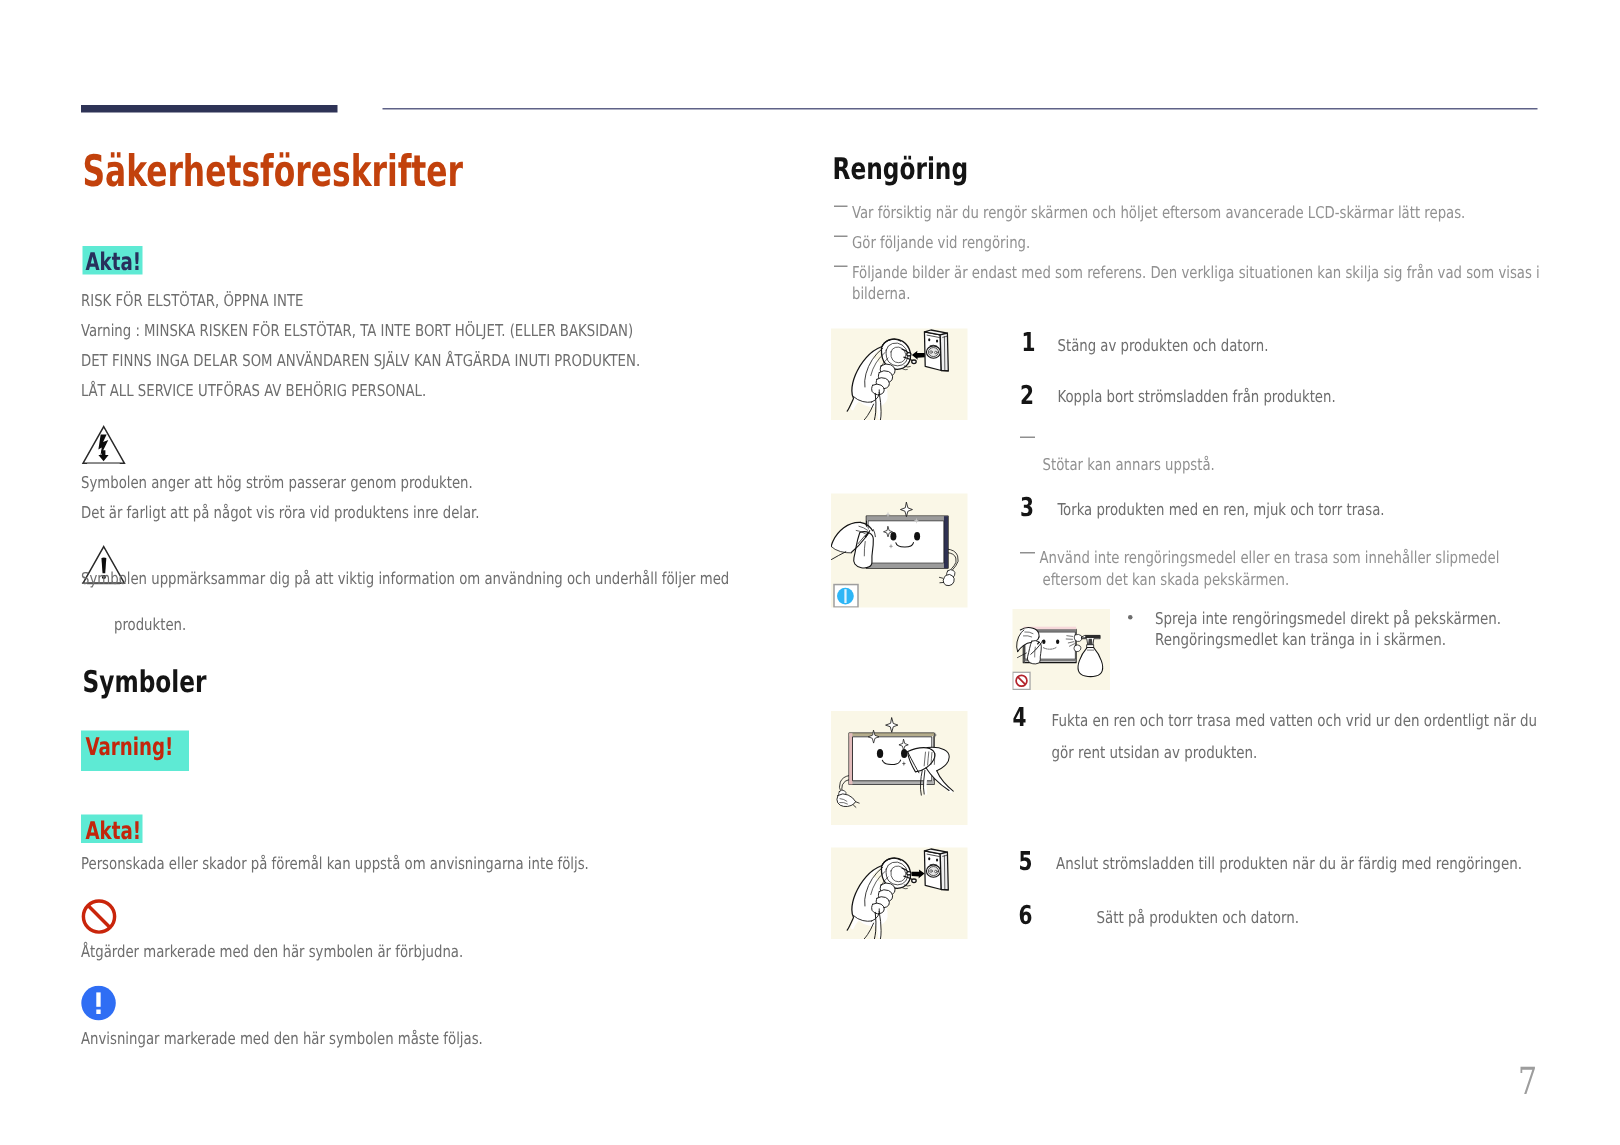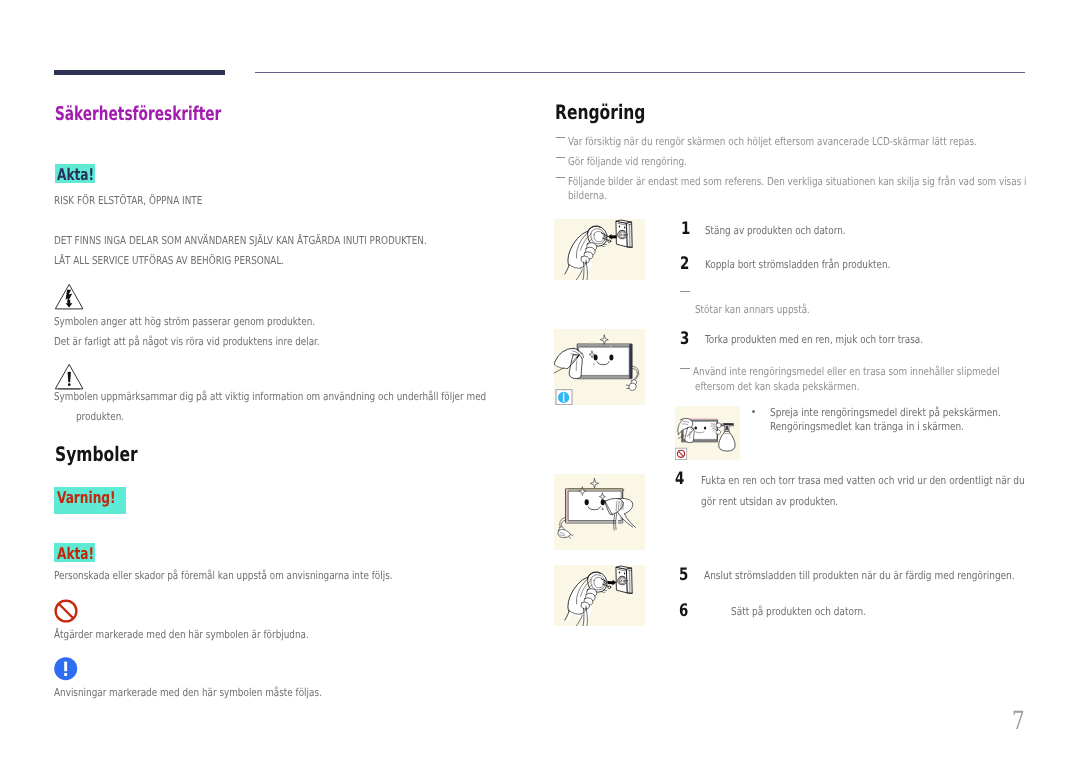--- a/index.html
+++ b/index.html
@@ -10,21 +10,21 @@
   .page{position:absolute;left:0;top:0;width:1080px;height:763px;background:#fff;}
 
   
   .rule-thick{position:absolute;left:54px;top:69.5px;width:171px;height:5.5px;background:#2e3356;}
   .rule-thin{position:absolute;left:255px;top:72px;width:770px;height:1.3px;background:#5f6287;}
 
   
   .sx{display:inline-block;transform-origin:left top;white-space:nowrap;}
   .abs{position:absolute;}
 
-  h1.title{margin:0;font-size:19px;line-height:25.4px;font-weight:bold;color:#a21caf;}
+  h1.title{margin:0;font-size:29px;line-height:25.4px;font-weight:bold;color:#c2410c;}
   h2.sec{margin:0;font-size:20.0px;line-height:20.0px;font-weight:bold;color:#141414;}
 
   .hl{position:absolute;background:#5eead4;font-weight:bold;overflow:hidden;}
   .hl .sx{font-size:16.3px;line-height:16.3px;position:absolute;left:2.6px;top:2.9px;}
   .hl.navy .sx{color:#28305c;}
   .hl.red .sx{color:#c3260c;}
 
   .bodytxt{position:absolute;color:#6e6e6e;font-size:10.9px;line-height:10.9px;}
   .graytxt{position:absolute;color:#919191;font-size:10.9px;line-height:10.9px;}
   .numtxt{position:absolute;color:#151515;font-weight:bold;font-size:17.3px;line-height:17.3px;}
@@ -46,41 +46,42 @@
   <div class="rule-thick"></div>
   <div class="rule-thin"></div>
 
   <h1 class="title abs" style="left:55px;top:102.3px;"><span class="sx" style="transform:scaleX(0.801)">Säkerhetsföreskrifter</span></h1>
 
   <div class="hl navy" style="left:54.7px;top:163.8px;width:40.2px;height:19px;padding:0;">
       <span class="sx" style="transform:scaleX(0.83)">Akta!</span>
     </div>
 
   <div class="bodytxt" style="left:54px;top:195.7px;"><span class="sx" style="transform:scaleX(0.903)">RISK FÖR ELSTÖTAR, ÖPPNA INTE</span></div>
+  <div class="bodytxt" style="left:54px;top:215.7px;"><span class="sx" style="transform:scaleX(0.903)">Varning : MINSKA RISKEN FÖR ELSTÖTAR, TA INTE BORT HÖLJET. (ELLER BAKSIDAN)</span></div>
   <div class="bodytxt" style="left:54px;top:235.7px;"><span class="sx" style="transform:scaleX(0.903)">DET FINNS INGA DELAR SOM ANVÄNDAREN SJÄLV KAN ÅTGÄRDA INUTI PRODUKTEN.</span></div>
   <div class="bodytxt" style="left:54px;top:255.7px;"><span class="sx" style="transform:scaleX(0.903)">LÅT ALL SERVICE UTFÖRAS AV BEHÖRIG PERSONAL.</span></div>
 
   <svg class="abs" style="left:54px;top:282.7px;" width="30.5" height="27.5" viewBox="0 0 30 27">
     <path d="M14.9 1.3 L28.5 25.4 L1.3 25.4 Z" fill="none" stroke="#2a2a2a" stroke-width="0.95"></path>
     <path d="M25.4 25.4 L4.0 25.4" stroke="#8a8a8a" stroke-width="1.1"></path>
     <path d="M12.9 6.5 L16.8 6.5 L14.5 11.4 L17.9 10.2 L12.7 20.7 L13.6 15.0 L11.4 16.4 Z" fill="#0c0c0c"></path>
     <path d="M13.5 16.8 h2.5 v3.2 h2.1 l-3.3 4.0 l-3.4 -4.0 h2.1 z" fill="#0c0c0c"></path>
   </svg>
 
   <div class="bodytxt" style="left:54px;top:316.7px;"><span class="sx" style="transform:scaleX(0.903)">Symbolen anger att hög ström passerar genom produkten.</span></div>
   <div class="bodytxt" style="left:54px;top:336.7px;"><span class="sx" style="transform:scaleX(0.903)">Det är farligt att på något vis röra vid produktens inre delar.</span></div>
 
   <svg class="abs" style="left:54px;top:363px;" width="30.5" height="27.5" viewBox="0 0 30 27">
     <path d="M14.9 1.3 L28.5 25.4 L1.3 25.4 Z" fill="none" stroke="#2a2a2a" stroke-width="0.95"></path>
     <path d="M25.6 25.4 L3.9 25.4" stroke="#555" stroke-width="1.2"></path>
     <path d="M13.4 8.9 q1.6 -0.8 3.2 0.0 l-0.7 9.9 h-1.8 z" fill="#0c0c0c"></path>
     <circle cx="15.0" cy="21.3" r="1.35" fill="#0c0c0c"></circle>
   </svg>
 
-  <div class="bodytxt" style="left:54px;top:392px;"><span class="sx" style="transform:scaleX(0.903)">Symbolen uppmärksammar dig på att viktig information om användning och underhåll följer med</span></div>
+  <div class="bodytxt" style="left:54px;top:381px;"><span class="sx" style="transform:scaleX(0.903)">Symbolen uppmärksammar dig på att viktig information om användning och underhåll följer med</span></div>
   <div class="bodytxt" style="left:54px;top:411.9px;padding-left:22px;"><span class="sx" style="transform:scaleX(0.903)">produkten.</span></div>
 
   <h2 class="sec abs" style="left:54.5px;top:444.4px;"><span class="sx" style="transform:scaleX(0.862)">Symboler</span></h2>
 
   <div class="hl red" style="left:54.4px;top:487.1px;width:63.6px;height:19.3px;padding:4px;">
       <span class="sx" style="transform:scaleX(0.83)">Varning!</span>
     </div>
 
   <div class="hl red" style="left:54.4px;top:543.2px;width:40.2px;height:18.8px;padding:0;">
       <span class="sx" style="transform:scaleX(0.83)">Akta!</span>

